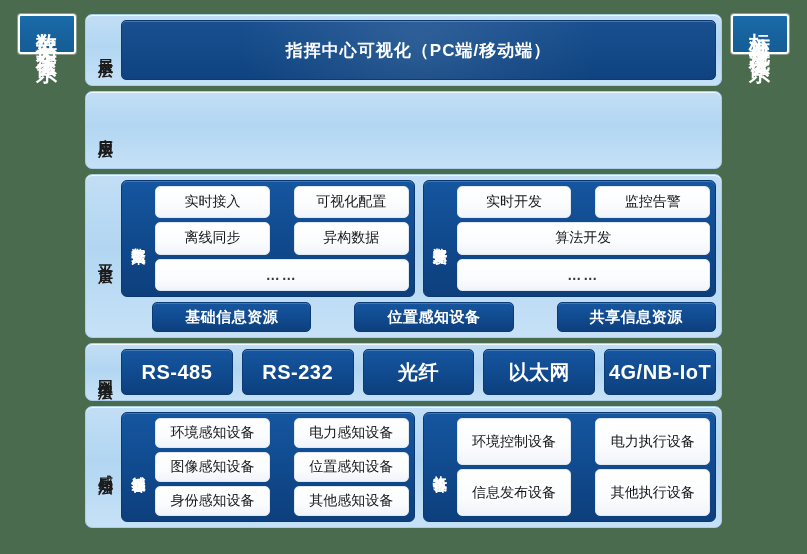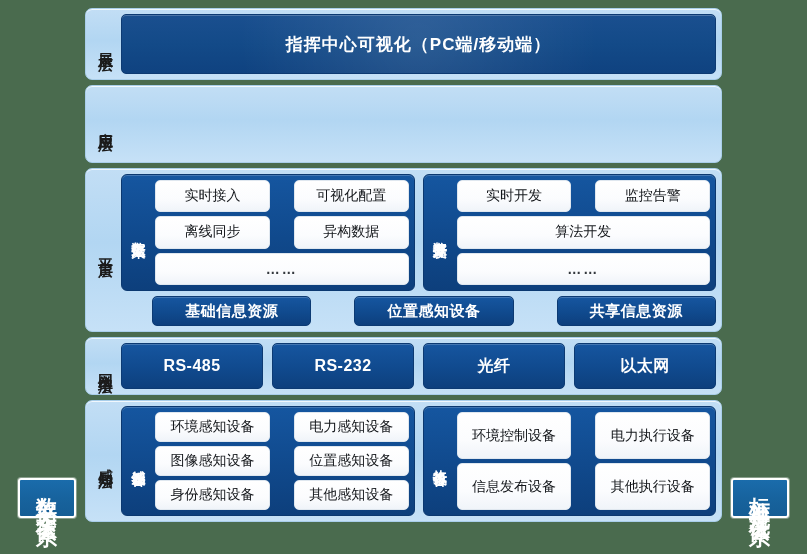--- a/index.html
+++ b/index.html
@@ -15,21 +15,21 @@
   }
 
   #canvas {
     position: relative;
     width: 807px;
     height: 554px;
     background: #4a6b4e;
     box-sizing: border-box;
     display: flex;
     flex-direction: row;
-    align-items: flex-end;
+    align-items: flex-start;
     padding: 14px 18px 32px 18px;
   }
 
   
   .side-pillar {
     width: 54px;
     flex: 0 0 54px;
     background: linear-gradient(180deg, #1a6cab 0%, #17639e 50%, #155d95 100%);
     border: 2px solid #ffffff;
     border-radius: 3px;
@@ -228,21 +228,21 @@
 
   
   #layer-network { height: 58px; }
   .net-row {
     flex: 1 1 auto;
     display: flex;
     flex-direction: row;
     gap: 9px;
     min-height: 0;
   }
-  .net-row .pill { flex: 1 1 0; font-size: 16px; }
+  .net-row .pill { flex: 1 1 0; font-size: 20px; }
 
   
   #layer-perception { height: 122px; }
   .perception-top {
     flex: 1 1 auto;
     display: flex;
     flex-direction: row;
     gap: 8px;
     min-height: 0;
   }
@@ -330,20 +330,21 @@
     <div class="layer" id="layer-network">
       <div class="layer-label">
         <span class="vtext">网络层</span>
       </div>
       <div class="layer-body">
         <div class="net-row">
           <div class="pill">RS-485</div>
           <div class="pill">RS-232</div>
           <div class="pill">光纤</div>
           <div class="pill">以太网</div>
+          <div class="pill">4G/NB-IoT</div>
         </div>
       </div>
     </div>
 
     <div class="layer" id="layer-perception">
       <div class="layer-label">
         <span class="vtext">感知层</span>
       </div>
       <div class="layer-body">
         <div class="perception-top">

